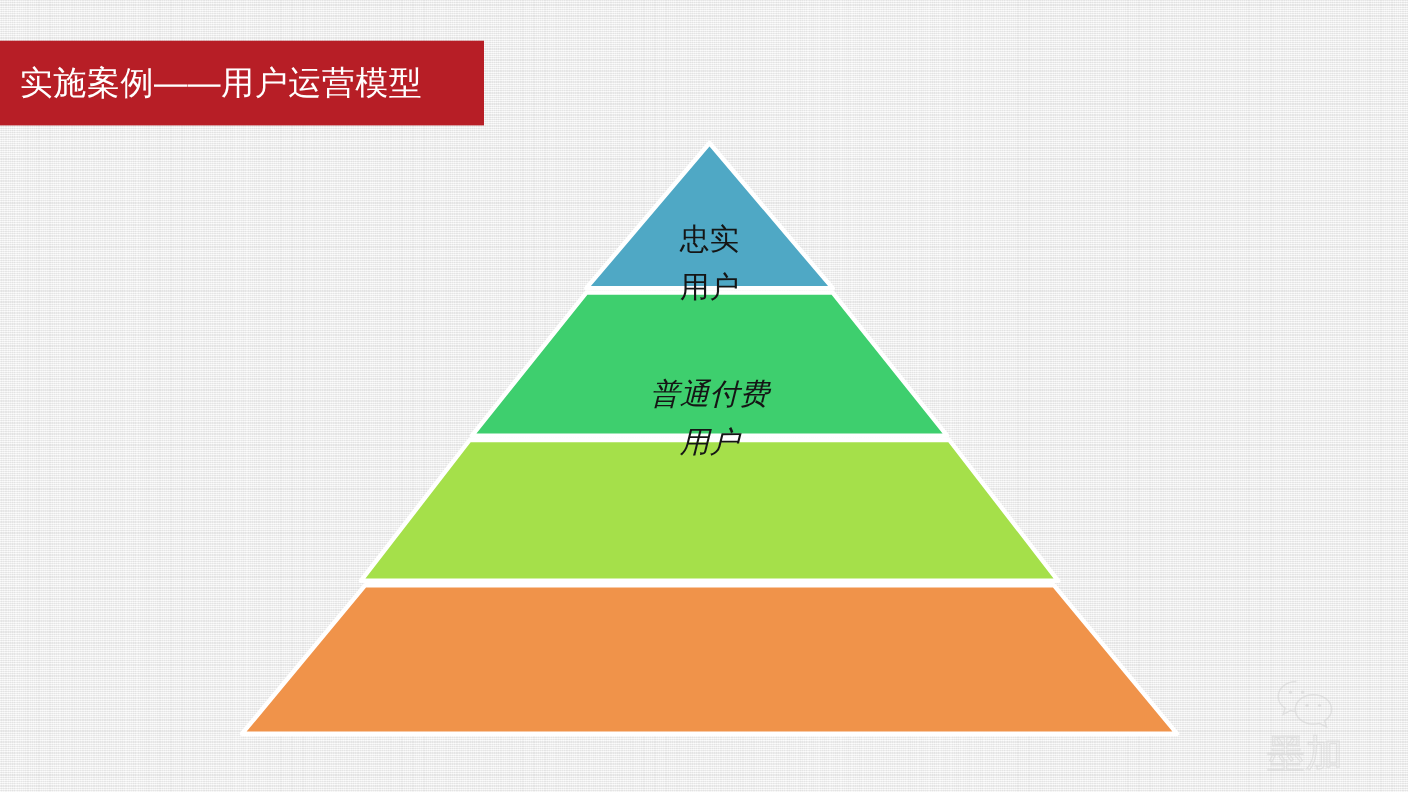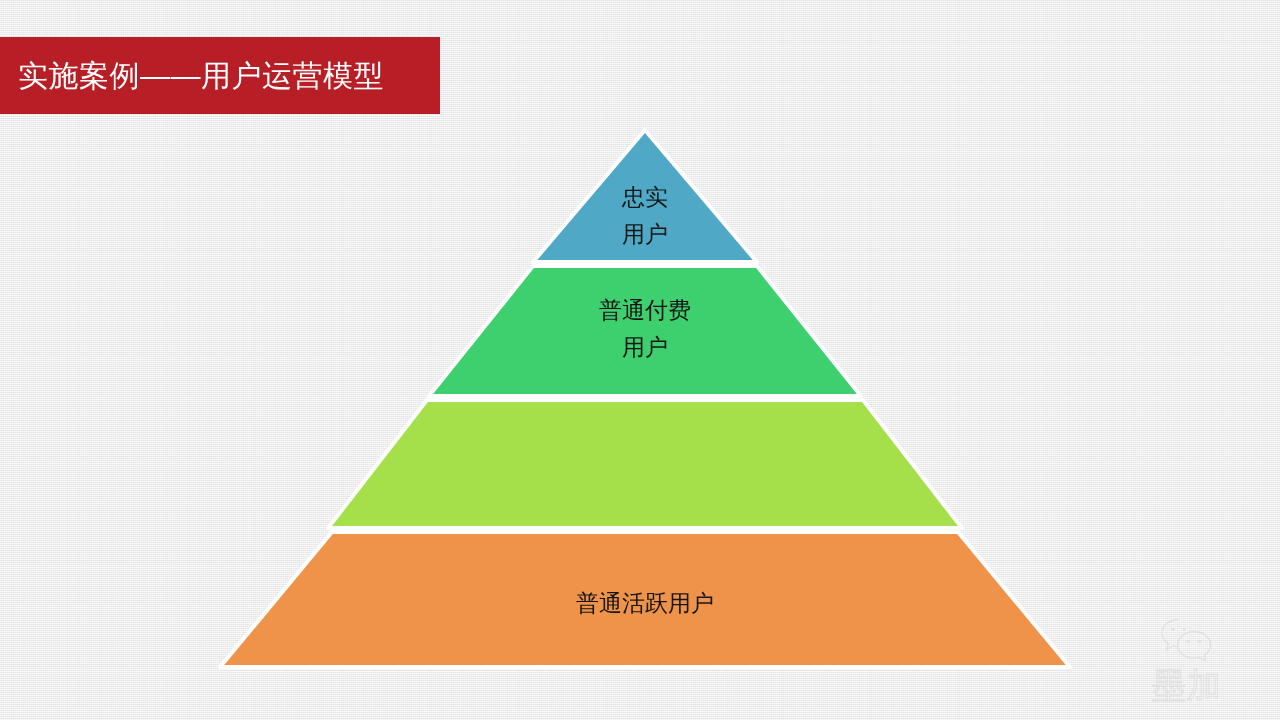--- a/index.html
+++ b/index.html
@@ -54,25 +54,26 @@
     position: absolute;
     left: 0;
     top: 0;
     width: 1280px;
     height: 720px;
   }
   .tier-label {
     position: absolute;
     text-align: center;
     color: #151515;
-    font-size: 23px;
+    font-size: 27px;
     line-height: 1.62;
     white-space: pre-line;
     transform: translate(-50%, -50%);
     pointer-events: none;
+    margin-top: 24px;
   }
 
   
   #watermark {
     position: absolute;
     left: 1098px;
     top: 614px;
     width: 178px;
     height: 62px;
     display: flex;
@@ -112,25 +113,24 @@
       <polygon id="shape-tier-3" points="427,400 863,400 962,528 328,528" fill="#a5e04a" stroke="#ffffff" stroke-width="4" stroke-linejoin="round"></polygon>
 
       <polygon id="shape-tier-2" points="533,266 757,266 861,396 429,396" fill="#3ecf6e" stroke="#ffffff" stroke-width="4" stroke-linejoin="round"></polygon>
 
       <polygon id="shape-tier-1" points="645,130 757,262 533,262" fill="#4fa8c5" stroke="#ffffff" stroke-width="4" stroke-linejoin="round"></polygon>
     </svg>
 
     <div class="tier-label" style="left: 645px; top: 216px; color: rgb(21, 21, 21);">忠实
 用户</div>
 
-    <div class="tier-label" style="left: 645px; top: 329px; color: rgb(21, 21, 21);">普通付费
+    <div class="tier-label" style="left: 645px; top: 357px; color: rgb(21, 21, 21); font-style: italic;">普通付费
 用户</div>
 
 
-    <div class="tier-label" style="left: 645px; top: 604px; color: rgb(21, 21, 21);">普通活跃用户</div>
   </div>
 
   <div id="watermark">
     <span id="watermark-wechat-icon">
       <svg viewBox="0 0 56 48" width="56" height="48">
         <g fill="none" stroke="#d2d2d2" stroke-width="1.4">
           <path d="M19.5 5.5C10.4 5.5 3 11.6 3 19.1c0 4.3 2.5 8.1 6.3 10.6L7.6 35.4l6.6-3.4c1.7.5 3.5.8 5.3.8"></path>
           <path d="M35 17.5c-9.1 0-16.5 6-16.5 13.4 0 7.4 7.4 13.4 16.5 13.4 1.9 0 3.7-.3 5.4-.8l6.5 3.3-1.7-5.6c3.8-2.5 6.3-6.2 6.3-10.3 0-7.4-7.4-13.4-16.5-13.4z"></path>
         </g>
         <g fill="#d2d2d2">

